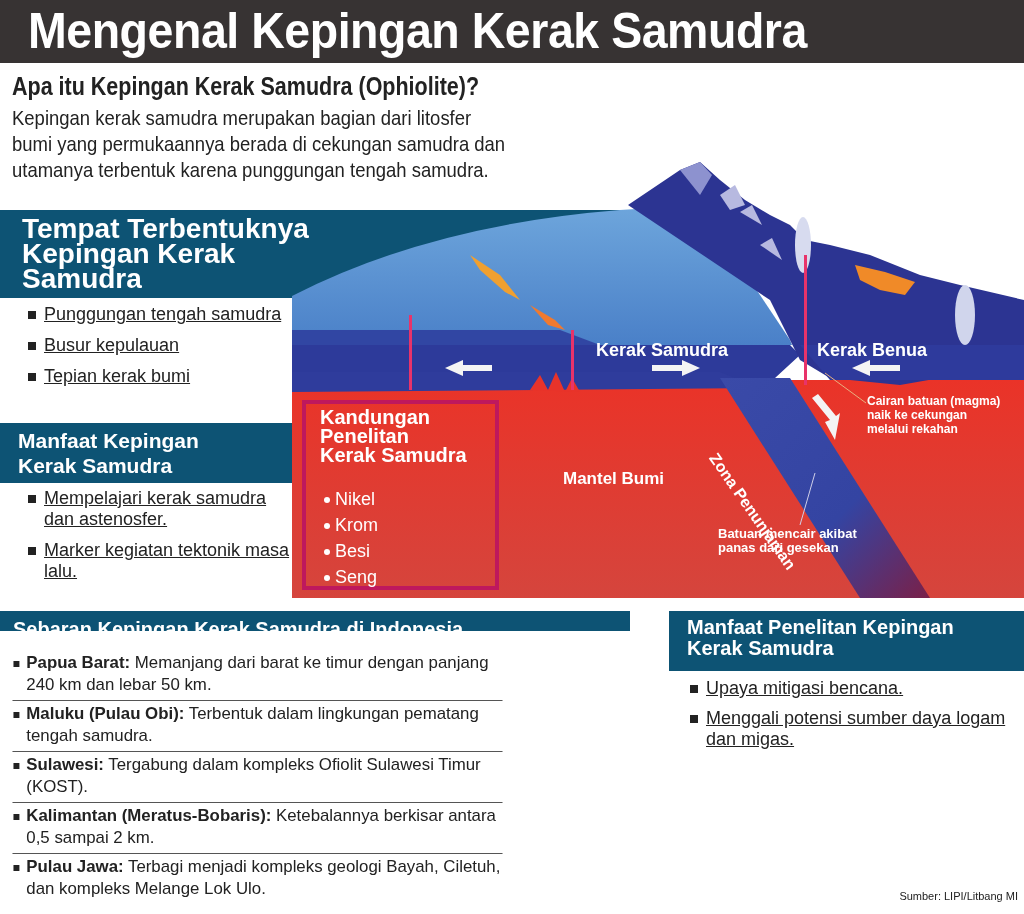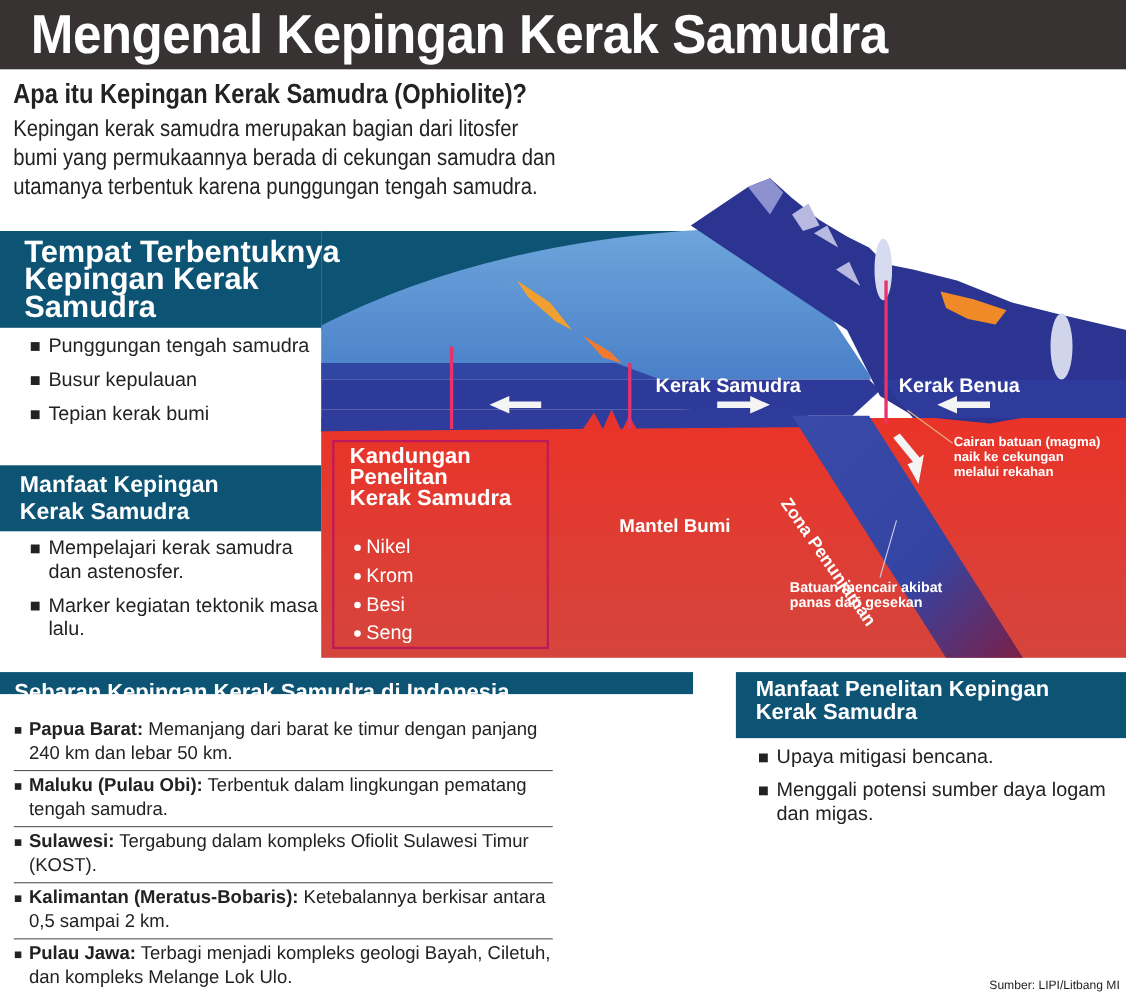--- a/index.html
+++ b/index.html
@@ -35,32 +35,32 @@
   .section-head {
     position: absolute; background: #0d5374; color: #fff; font-weight: bold;
     padding-left: 18px;
   }
   .section-head span { display: block; white-space: nowrap; }
 
   .tempat-head { left: 0; top: 210px; width: 292px; height: 88px; font-size: 28px; line-height: 25px; padding-top: 6px; padding-left: 22px; }
   .manfaat-head { left: 0; top: 423px; width: 292px; height: 60px; font-size: 21px; line-height: 25px; padding-top: 5px; }
 
   .bullets { position: absolute; list-style: none; font-size: 18px; color: #222; }
-  .bullets li { position: relative; padding-left: 16px; line-height: 21px; }
+  .bullets li { position: relative; padding-left: 16px; line-height: 21px; text-decoration: underline; }
   .bullets li::before {
     content: ""; position: absolute; left: 0; top: 7px; width: 8px; height: 8px; background: #222;
   }
   .tempat-list { left: 28px; top: 304px; width: 260px; }
   .tempat-list li { margin-bottom: 10px; }
   .manfaat-list { left: 28px; top: 488px; width: 262px; }
   .manfaat-list li { margin-bottom: 10px; }
 
   .kandungan-box {
     position: absolute; left: 302px; top: 400px; width: 197px; height: 190px;
-    border: 2px solid #be185d;
+    border: 4px solid #be185d;
   }
   .kandungan-box .k-title {
     position: absolute; left: 14px; top: 4px; color: #fff; font-weight: bold; font-size: 20px; line-height: 19px;
   }
   .kandungan-box .k-title span { display: block; white-space: nowrap; }
   .kandungan-box ul { position: absolute; left: 18px; top: 82px; list-style: none; color: #fff; font-size: 18px; }
   .kandungan-box ul li { line-height: 26px; position: relative; padding-left: 11px; }
   .kandungan-box ul li::before {
     content: ""; position: absolute; left: 0; top: 11px; width: 6px; height: 6px; border-radius: 50%; background: #fff;
   }

